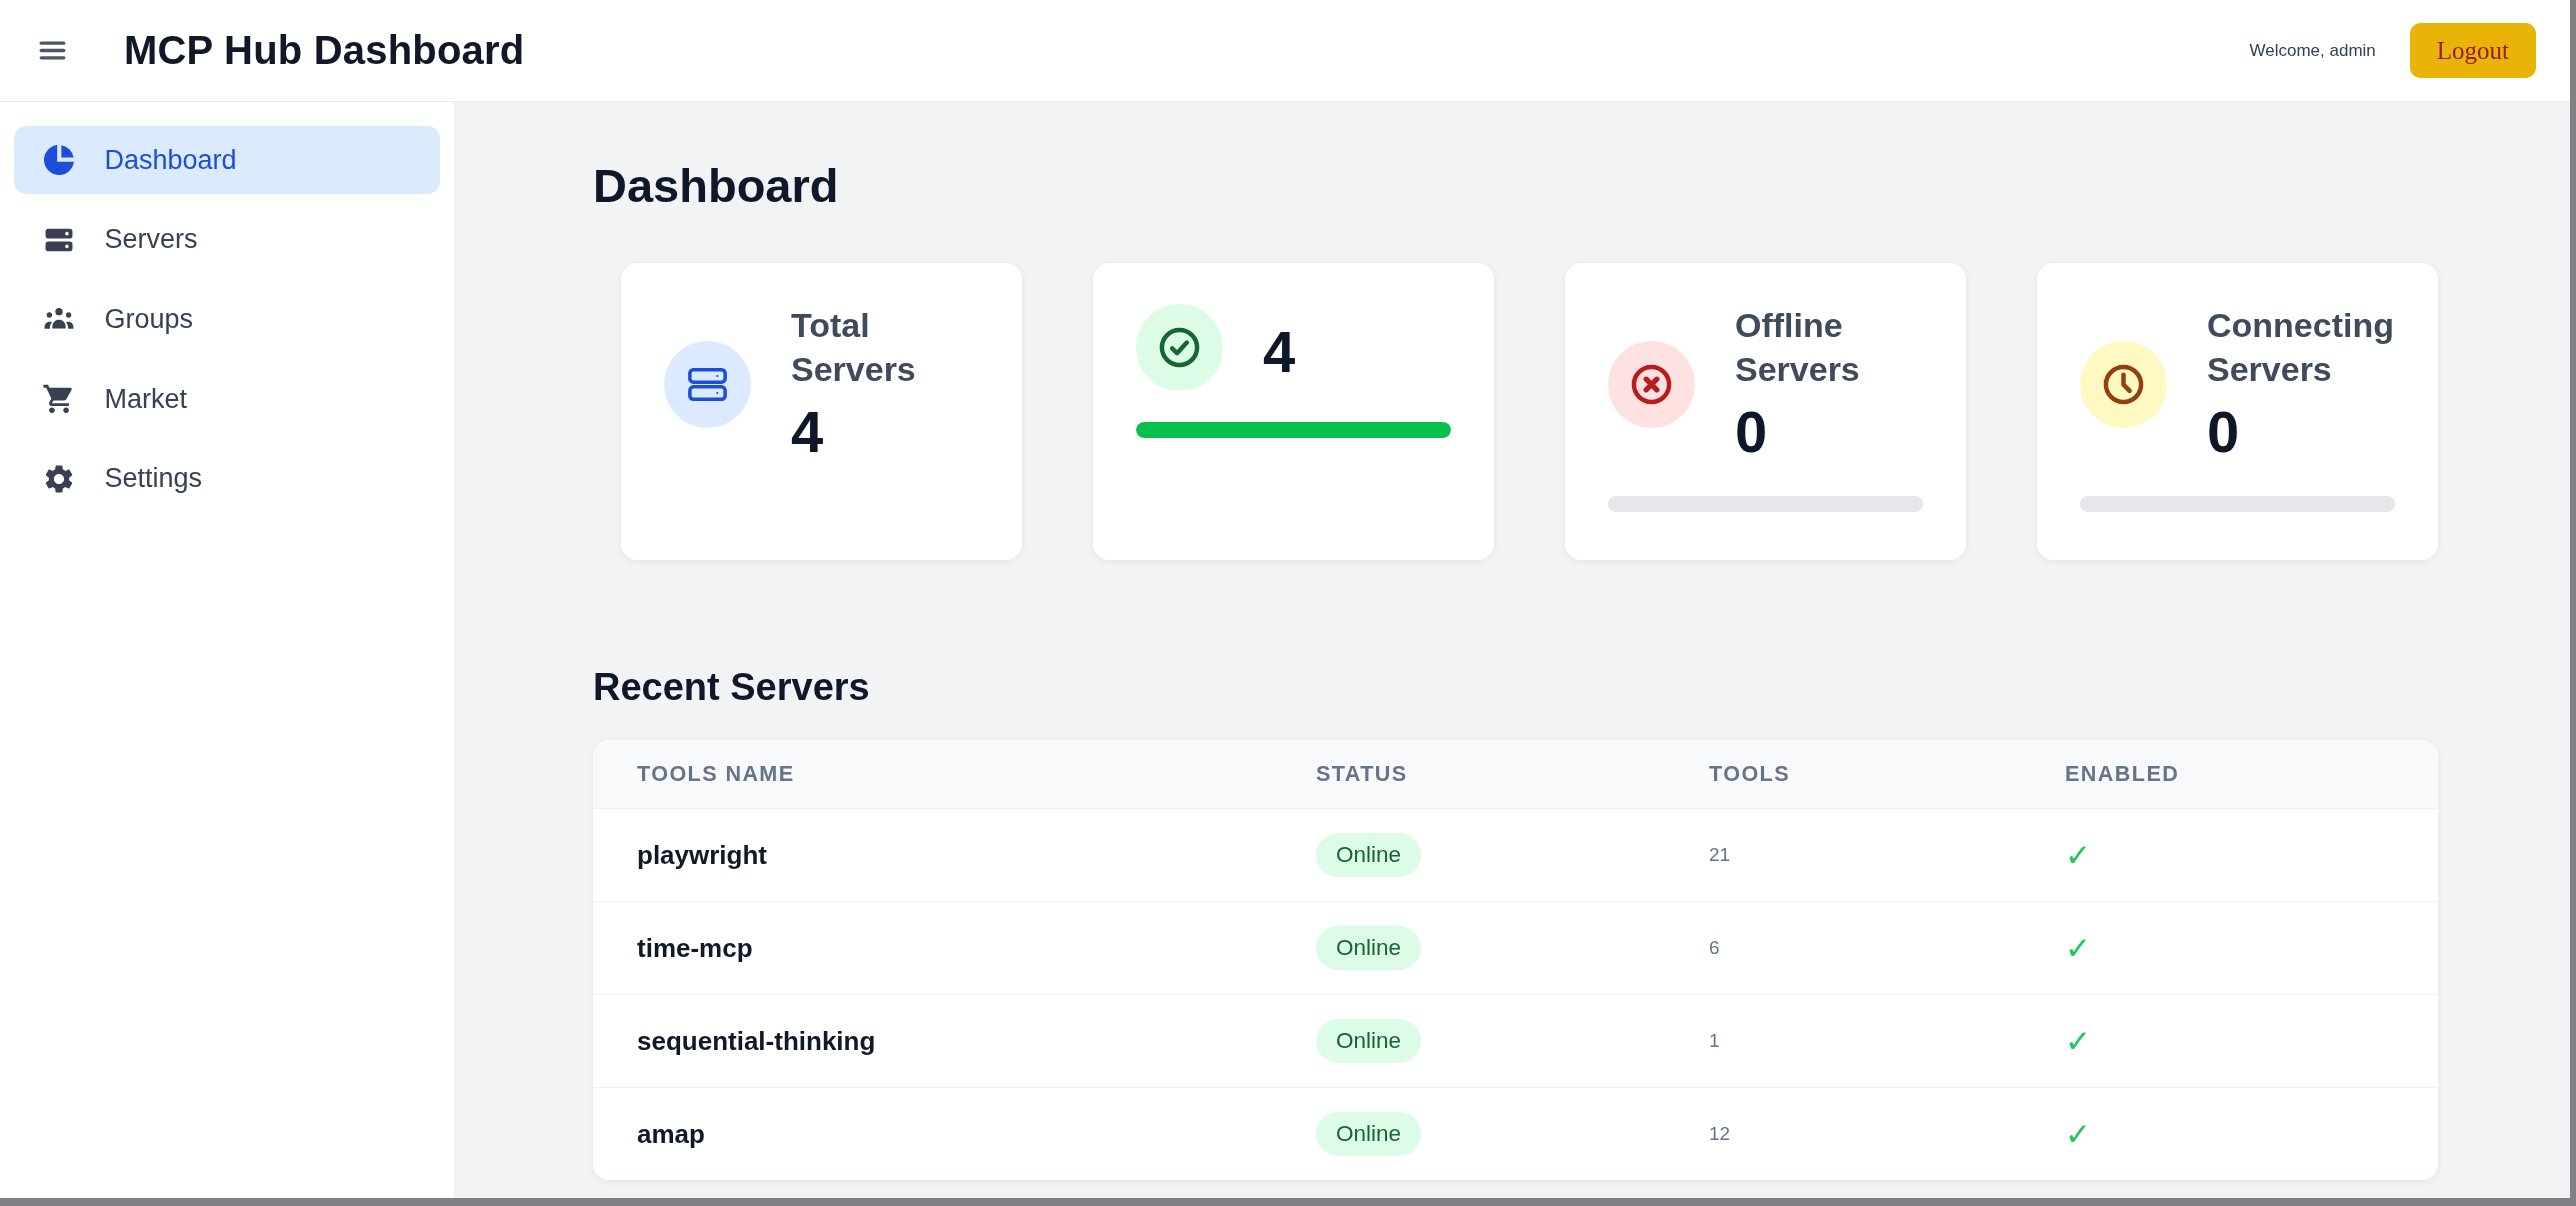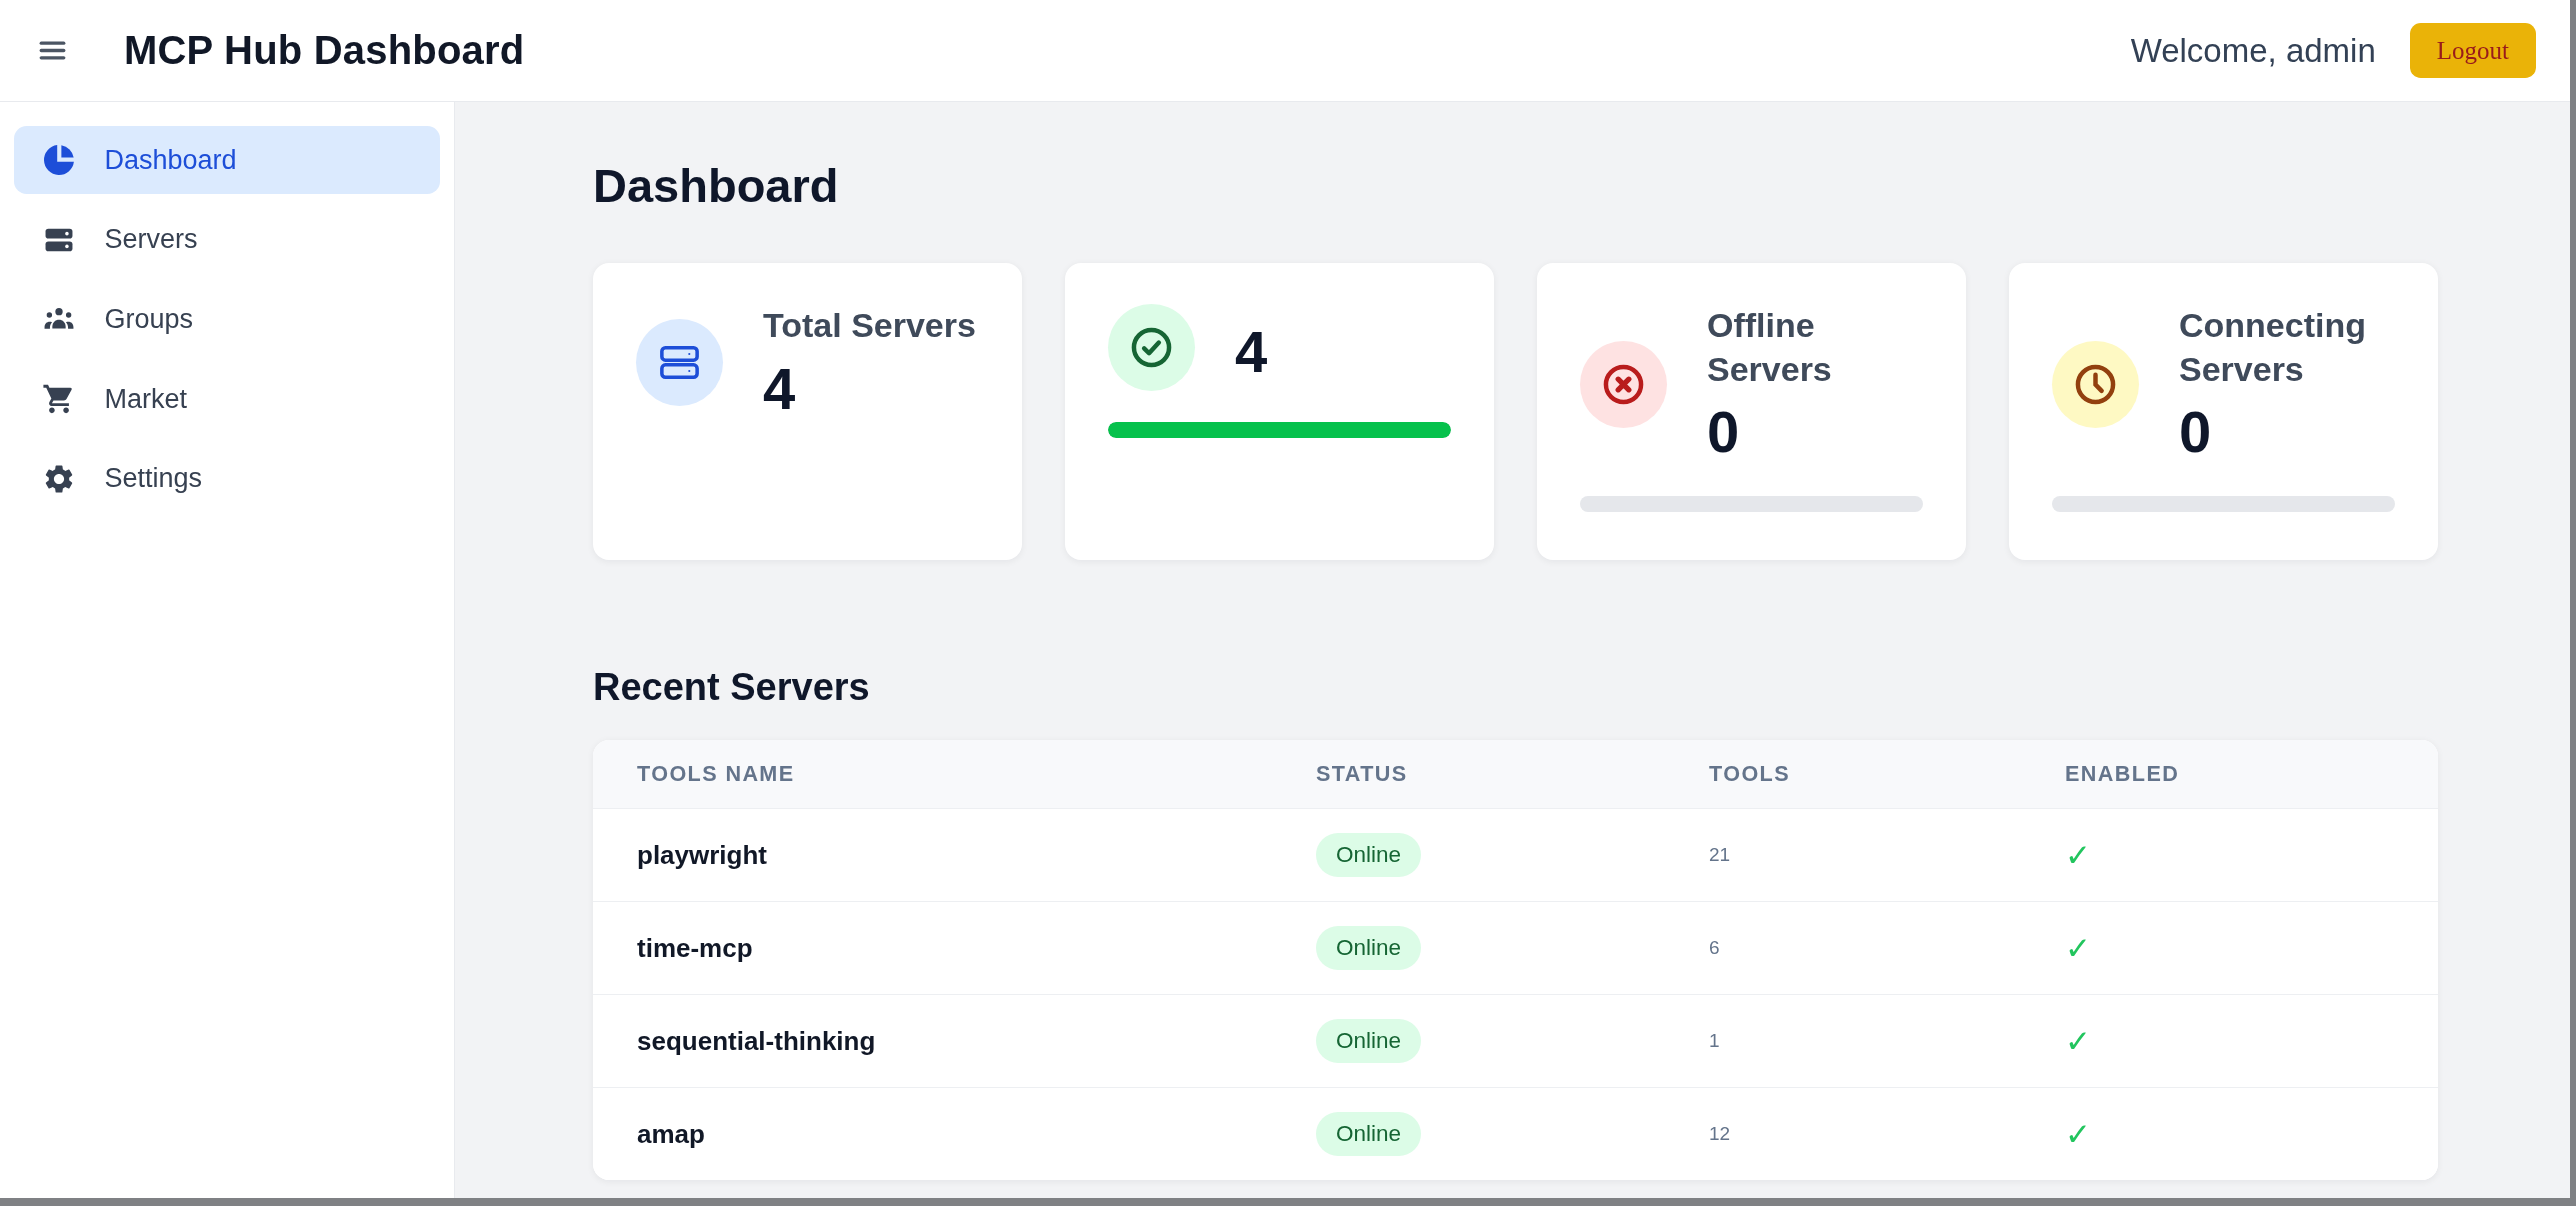--- a/index.html
+++ b/index.html
@@ -23,21 +23,21 @@
   .hamburger {
     background: none; border: none; padding: 0;
     width: 36px; height: 36px; cursor: pointer;
     display: flex; align-items: center; justify-content: center;
   }
   .app-title {
     font-size: 40px; font-weight: 700; color: #111827;
     margin-left: 54px; letter-spacing: 0.2px;
   }
   .header-right { margin-left: auto; display: flex; align-items: center; gap: 34px; }
-  .welcome { font-size: 33px; color: #334155; }
+  .welcome { font-size: 17px; color: #334155; }
   .logout-btn {
     background: #eab308; color: #991b1b;
     border: none; border-radius: 10.8px; cursor: pointer;
     font-family: Liberation Serif, serif; font-size: 25px;
     padding: 13.5px 27px;
   }
 
   
   .layout { display: flex; height: 1104px; }
 
@@ -58,21 +58,21 @@
 
   
   .main { flex: 1; padding-top: 56px; overflow: hidden; }
   .content { width: 1845px; margin: 0 auto; }
   .page-title { font-size: 47px; font-weight: 700; color: #0f172a; margin: 0 0 50px 0; }
 
   
   .cards { display: grid; grid-template-columns: repeat(4, 1fr); gap: 43px; }
   .card {
     background: #fff; border-radius: 16px; height: 297px;
-    padding: 41px 43px; box-shadow: 0 1.8px 7.2px rgba(15,23,42,0.06);
+    padding: 41px 43px; box-shadow: 0 1.8px 7.2px rgba(15,23,42,0.06); margin-left: 28px;
   }
   .card-row { display: flex; align-items: center; gap: 40px; }
   .icon-circle {
     width: 87px; height: 87px; border-radius: 50%;
     display: flex; align-items: center; justify-content: center; flex-shrink: 0;
   }
   .c-blue  { background: #dbeafe; }
   .c-green { background: #dcfce7; }
   .c-red   { background: #fee2e2; }
   .c-amber { background: #fef9c3; }

